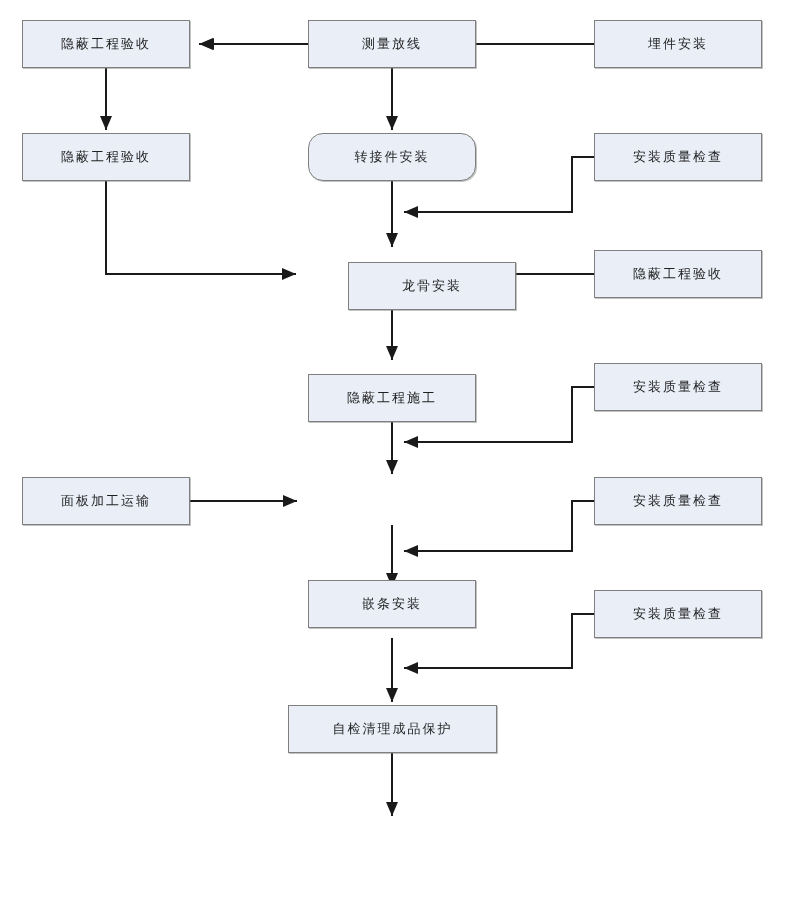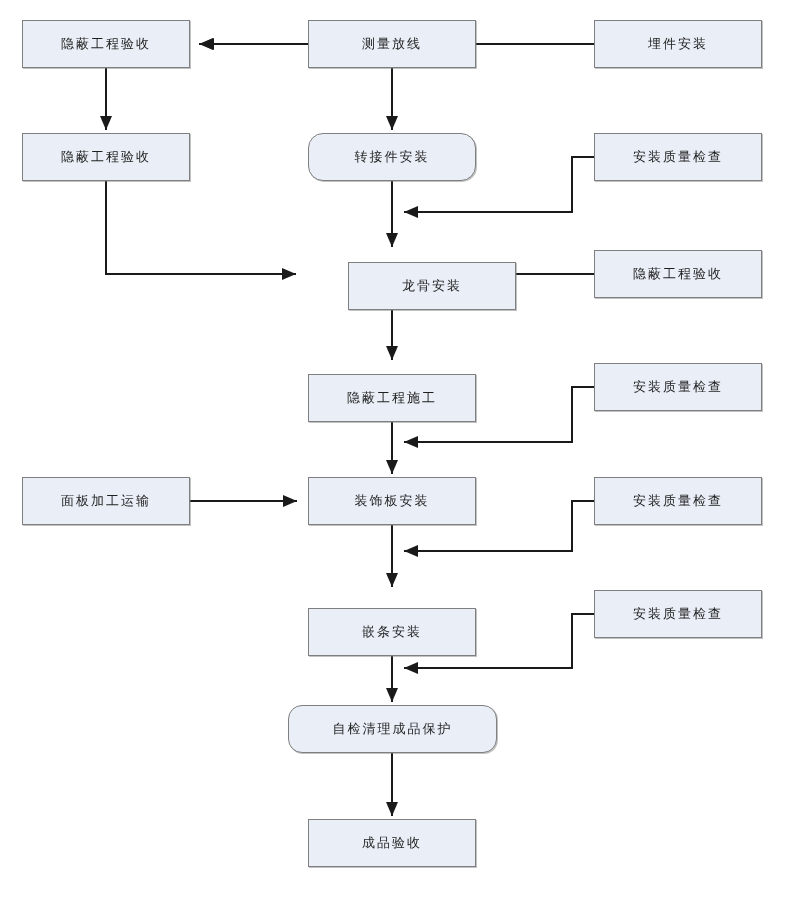--- a/index.html
+++ b/index.html
@@ -25,21 +25,21 @@
     border: 1px solid #7f7f7f;
     box-shadow: 1px 1px 0 rgba(120,120,120,0.45);
     display: flex;
     align-items: center;
     justify-content: center;
     font-size: 13px;
     letter-spacing: 2px;
     color: #1f1f1f;
     white-space: nowrap;
   }
-  .node.wide { width: 209px; border-radius: 14px; }
+  .node.wide { width: 209px; }
   .edge { stroke: #1a1a1a; stroke-width: 2; fill: none; }
 </style>
 </head>
 <body>
 
 <div id="canvas">
 
   <svg id="edges-svg" viewBox="0 0 793 900" xmlns="http://www.w3.org/2000/svg">
     <defs>
       <marker id="arrow" markerUnits="userSpaceOnUse" markerWidth="15" markerHeight="12" refX="14" refY="6" orient="auto">
@@ -73,23 +73,21 @@
   <div class="node" style="left:308px; top:133px;border-radius:15px;">转接件安装</div>
   <div class="node" style="left:594px; top:133px;">安装质量检查</div>
 
   <div class="node" style="left:308px; top:262px;margin-left:40px;">龙骨安装</div>
   <div class="node" style="left:594px; top:250px;">隐蔽工程验收</div>
 
   <div class="node" style="left:308px; top:374px;">隐蔽工程施工</div>
   <div class="node" style="left:594px; top:363px;">安装质量检查</div>
 
   <div class="node" style="left:22px;  top:477px;">面板加工运输</div>
-  <div class="node" style="left:308px; top:477px;">装饰板安装</div>
   <div class="node" style="left:594px; top:477px;">安装质量检查</div>
 
-  <div class="node" style="left:308px; top:608px;text-align:right;">嵌条安装</div>
+  <div class="node" style="left:308px; top:580px;text-align:right;">嵌条安装</div>
   <div class="node" style="left:594px; top:590px;">安装质量检查</div>
 
   <div class="node wide" style="left:288px; top:705px;">自检清理成品保护</div>
 
-  <div class="node" style="left:308px; top:819px;">成品验收</div>
 
 </div>
 
 </body></html>

